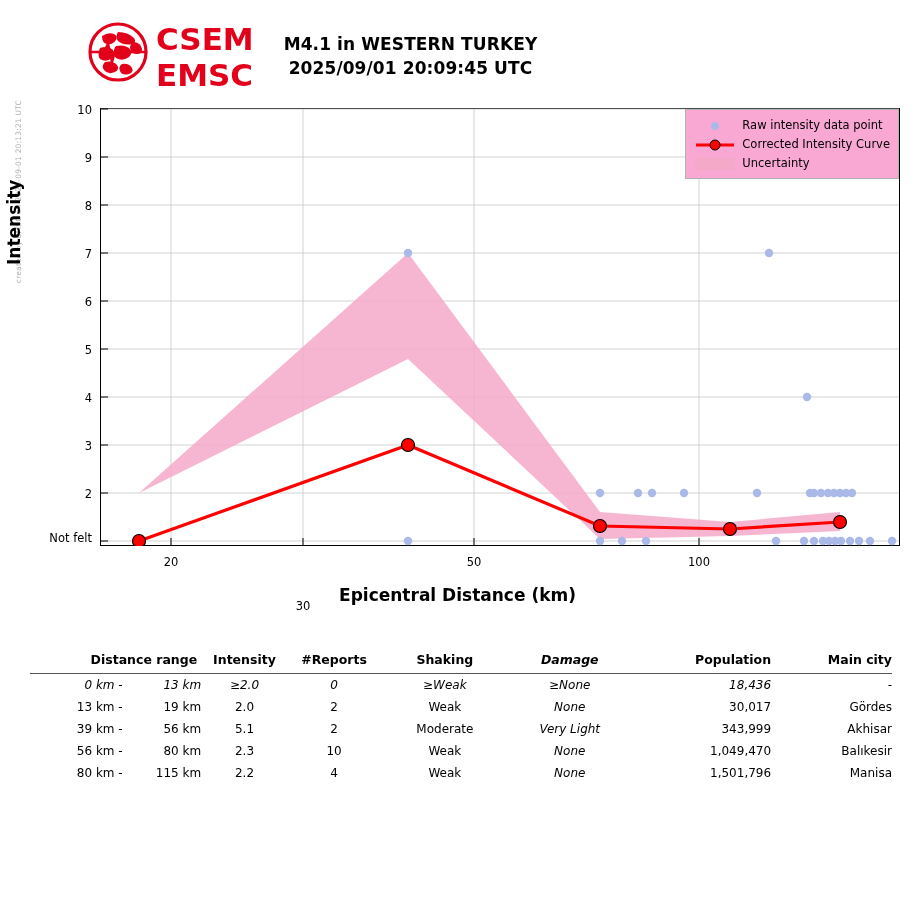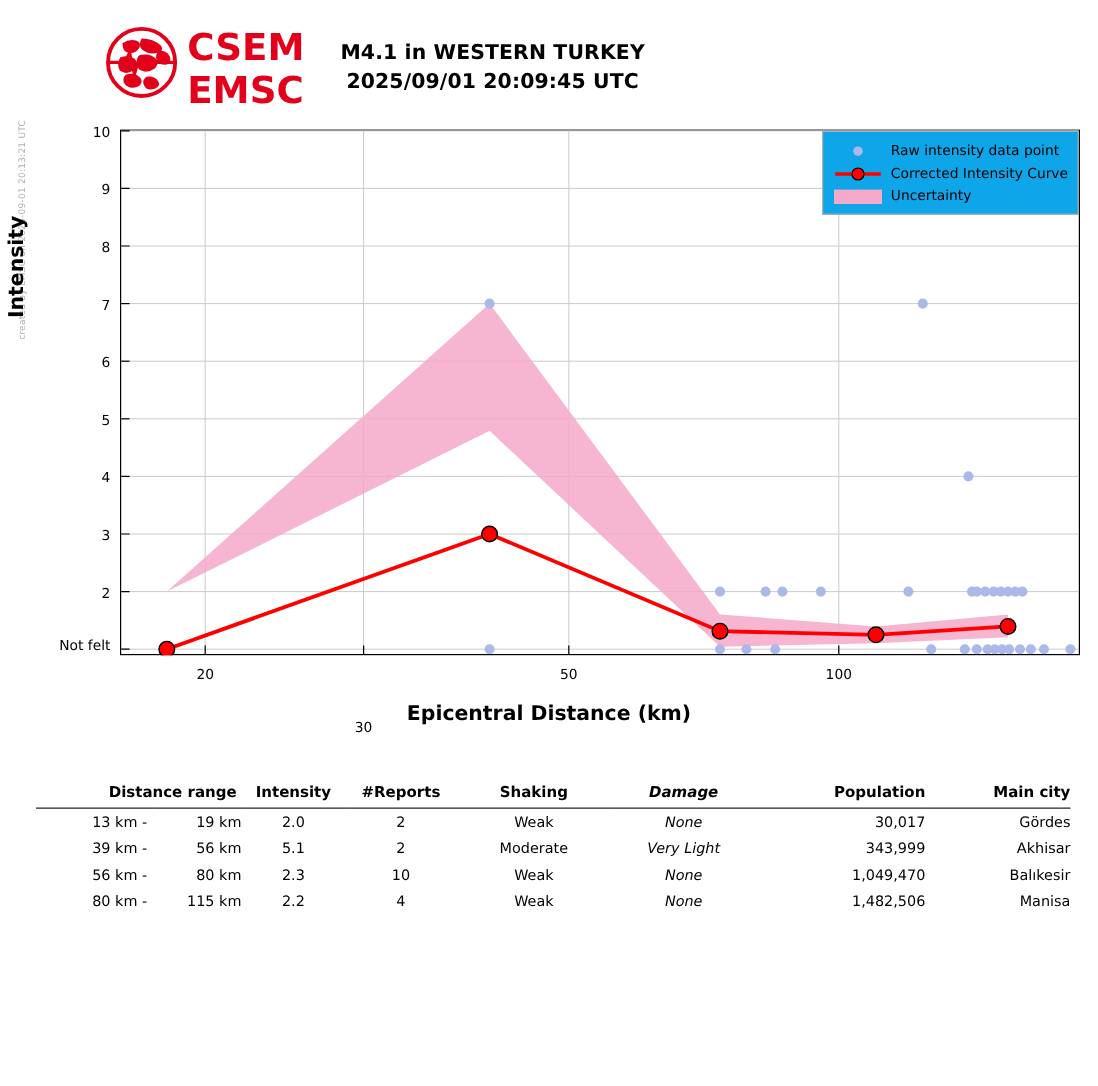--- a/index.html
+++ b/index.html
@@ -23,21 +23,21 @@
 
   .ylabel{position:absolute;left:4px;top:265px;transform:rotate(-90deg);transform-origin:left top;
     font-size:17px;font-weight:bold;white-space:nowrap;}
   .xlabel{position:absolute;left:0;top:585px;width:915px;text-align:center;font-size:17px;font-weight:bold;}
 
   .tick-label{position:absolute;font-size:11.5px;color:#000;}
   .ytick{text-align:right;width:60px;}
   .xtick{text-align:center;width:60px;}
 
   
-  .legend{position:absolute;right:1px;top:1px;background:#0ea5e9;border:1px solid #b0b0b0;padding:5px 8px 6px 8px;box-sizing:border-box;}
+  .legend{position:absolute;right:1px;top:1px;background:#f9a8d4;border:1px solid #b0b0b0;padding:5px 8px 6px 8px;box-sizing:border-box;}
   .legend-row{display:flex;align-items:center;height:19px;}
   .legend-key{width:42px;height:14px;position:relative;margin-right:6px;flex:0 0 42px;}
   .legend-text{font-size:11.5px;color:#000;white-space:nowrap;}
 
   
   .table-wrap{position:absolute;left:30px;top:636px;width:862px;}
   table{border-collapse:collapse;width:862px;font-size:12px;margin-top:16px;}
   th{font-weight:bold;font-size:12.5px;padding:0 0 6px 0;}
   td{padding:4px 0;}
   .hdr-rule td{border-bottom:1.4px solid #555;height:0;padding:0;}
@@ -233,20 +233,30 @@
         <th class="c-dmg">Damage</th>
         <th class="c-pop">Population</th>
         <th class="c-city">Main city</th>
       </tr>
       <tr class="hdr-rule">
           <td colspan="8"></td>
         </tr>
     </thead>
     <tbody>
       <tr>
+        <td class="c-range-a ital">0 km -</td>
+        <td class="c-range-b ital">13 km</td>
+        <td class="c-int ital">≥2.0</td>
+        <td class="c-rep ital">0</td>
+        <td class="c-shk ital">≥Weak</td>
+        <td class="c-dmg ital">≥None</td>
+        <td class="c-pop ital">18,436</td>
+        <td class="c-city ital">-</td>
+      </tr>
+      <tr>
         <td class="c-range-a">13 km -</td>
         <td class="c-range-b">19 km</td>
         <td class="c-int">2.0</td>
         <td class="c-rep">2</td>
         <td class="c-shk">Weak</td>
         <td class="c-dmg">None</td>
         <td class="c-pop">30,017</td>
         <td class="c-city">Gördes</td>
       </tr>
       <tr>
@@ -269,18 +279,18 @@
         <td class="c-pop">1,049,470</td>
         <td class="c-city">Balıkesir</td>
       </tr>
       <tr>
         <td class="c-range-a">80 km -</td>
         <td class="c-range-b">115 km</td>
         <td class="c-int">2.2</td>
         <td class="c-rep">4</td>
         <td class="c-shk">Weak</td>
         <td class="c-dmg">None</td>
-        <td class="c-pop">1,482,506</td>
+        <td class="c-pop">1,501,796</td>
         <td class="c-city">Manisa</td>
       </tr>
     </tbody>
   </table>
 </div>
 
 </body></html>

